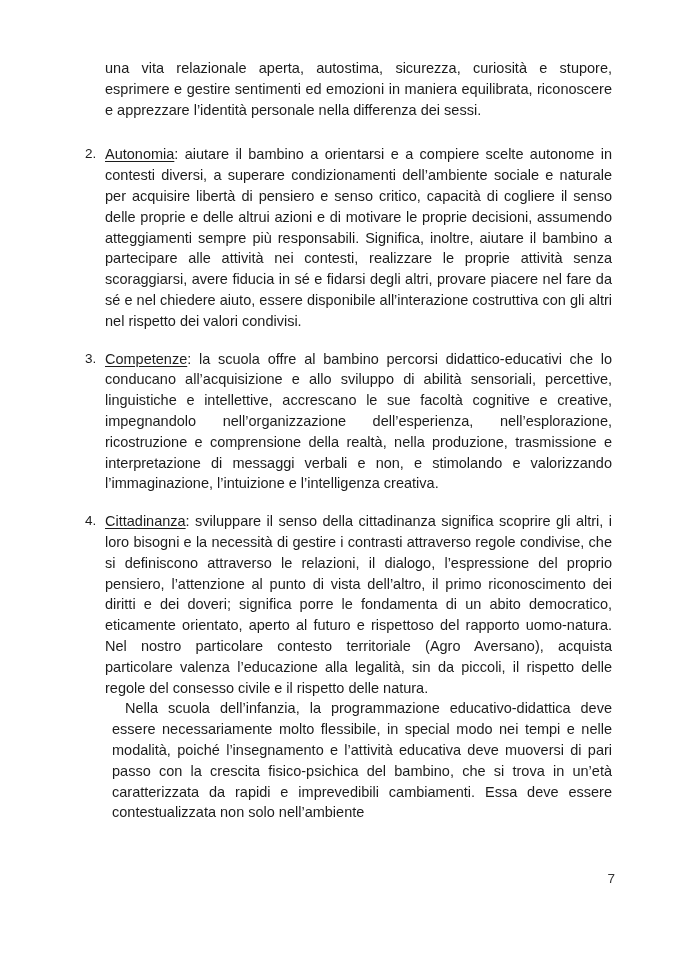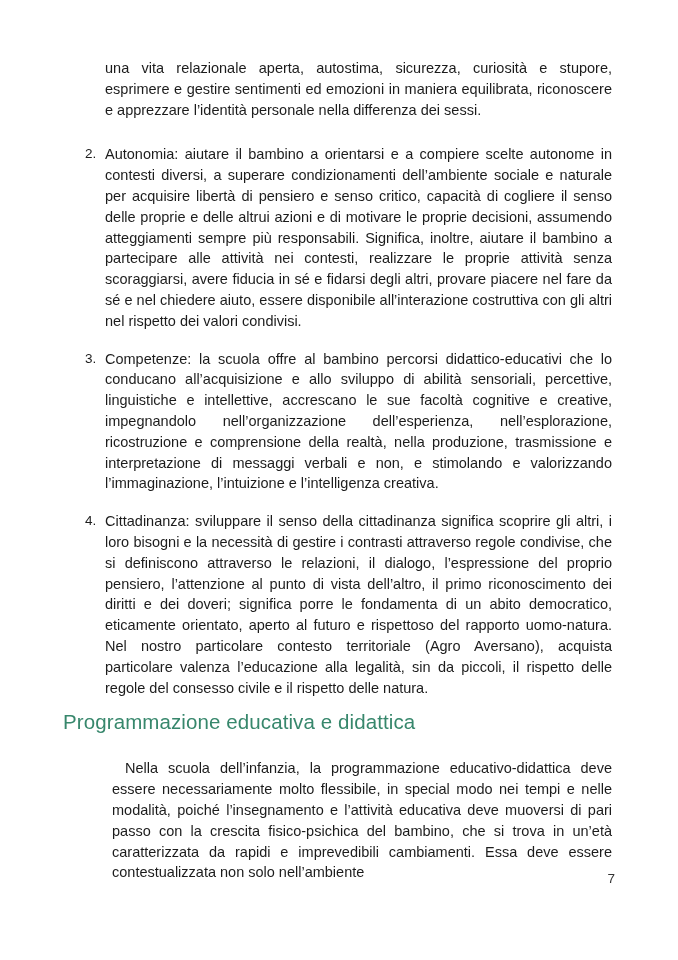--- a/index.html
+++ b/index.html
@@ -45,20 +45,21 @@
     font-size: 13.5px;
     line-height: 20.8px;
     width: 20px;
     margin-left: 19px;
     flex-shrink: 0;
   }
   .item-text {
     flex: 1;
   }
   .term {
+    text-decoration: underline;
     text-underline-offset: 2px;
   }
   .heading {
     font-size: 20.5px;
     font-weight: 400;
     line-height: 28px;
     margin: 10px 0 22px -3px;
     letter-spacing: 0.1px;
   }
   .body-para {
@@ -93,20 +94,19 @@
         <div class="item-text"><span class="term">Competenze</span><span>: la scuola offre al bambino percorsi didattico-educativi che lo conducano all’acquisizione e allo sviluppo di abilità sensoriali, percettive, linguistiche e intellettive, accrescano le sue facoltà cognitive e creative, impegnandolo nell’organizzazione dell’esperienza, nell’esplorazione, ricostruzione e comprensione della realtà, nella produzione, trasmissione e interpretazione di messaggi verbali e non, e stimolando e valorizzando l’immaginazione, l’intuizione e l’intelligenza creativa.</span></div>
       </div>
 
       <div class="list-item">
         <span class="num">4.</span>
         <div class="item-text"><span class="term">Cittadinanza</span><span>: sviluppare il senso della cittadinanza significa scoprire gli altri, i loro bisogni e la necessità di gestire i contrasti attraverso regole condivise, che si definiscono attraverso le relazioni, il dialogo, l’espressione del proprio pensiero, l’attenzione al punto di vista dell’altro, il primo riconoscimento dei diritti e dei doveri; significa porre le fondamenta di un abito democratico, eticamente orientato, aperto al futuro e rispettoso del rapporto uomo-natura. Nel nostro particolare contesto territoriale (Agro Aversano), acquista particolare valenza l’educazione alla legalità, sin da piccoli, il rispetto delle regole del consesso civile e il rispetto delle natura.</span></div>
       </div>
 
     </div>
 
-    <h1 class="heading" style="color: rgb(55, 135, 108);">Programmazione educativa e didattica</h1>
 
     <p class="para body-para">Nella scuola dell’infanzia, la programmazione educativo-didattica deve essere necessariamente molto flessibile, in special modo nei tempi e nelle modalità, poiché l’insegnamento e l’attività educativa deve muoversi di pari passo con la crescita fisico-psichica del bambino, che si trova in un’età caratterizzata da rapidi e imprevedibili cambiamenti. Essa deve essere contestualizzata non solo nell’ambiente</p>
 
   </div>
 
   <div class="page-number">7</div>
 </div>
 
 </body></html>

